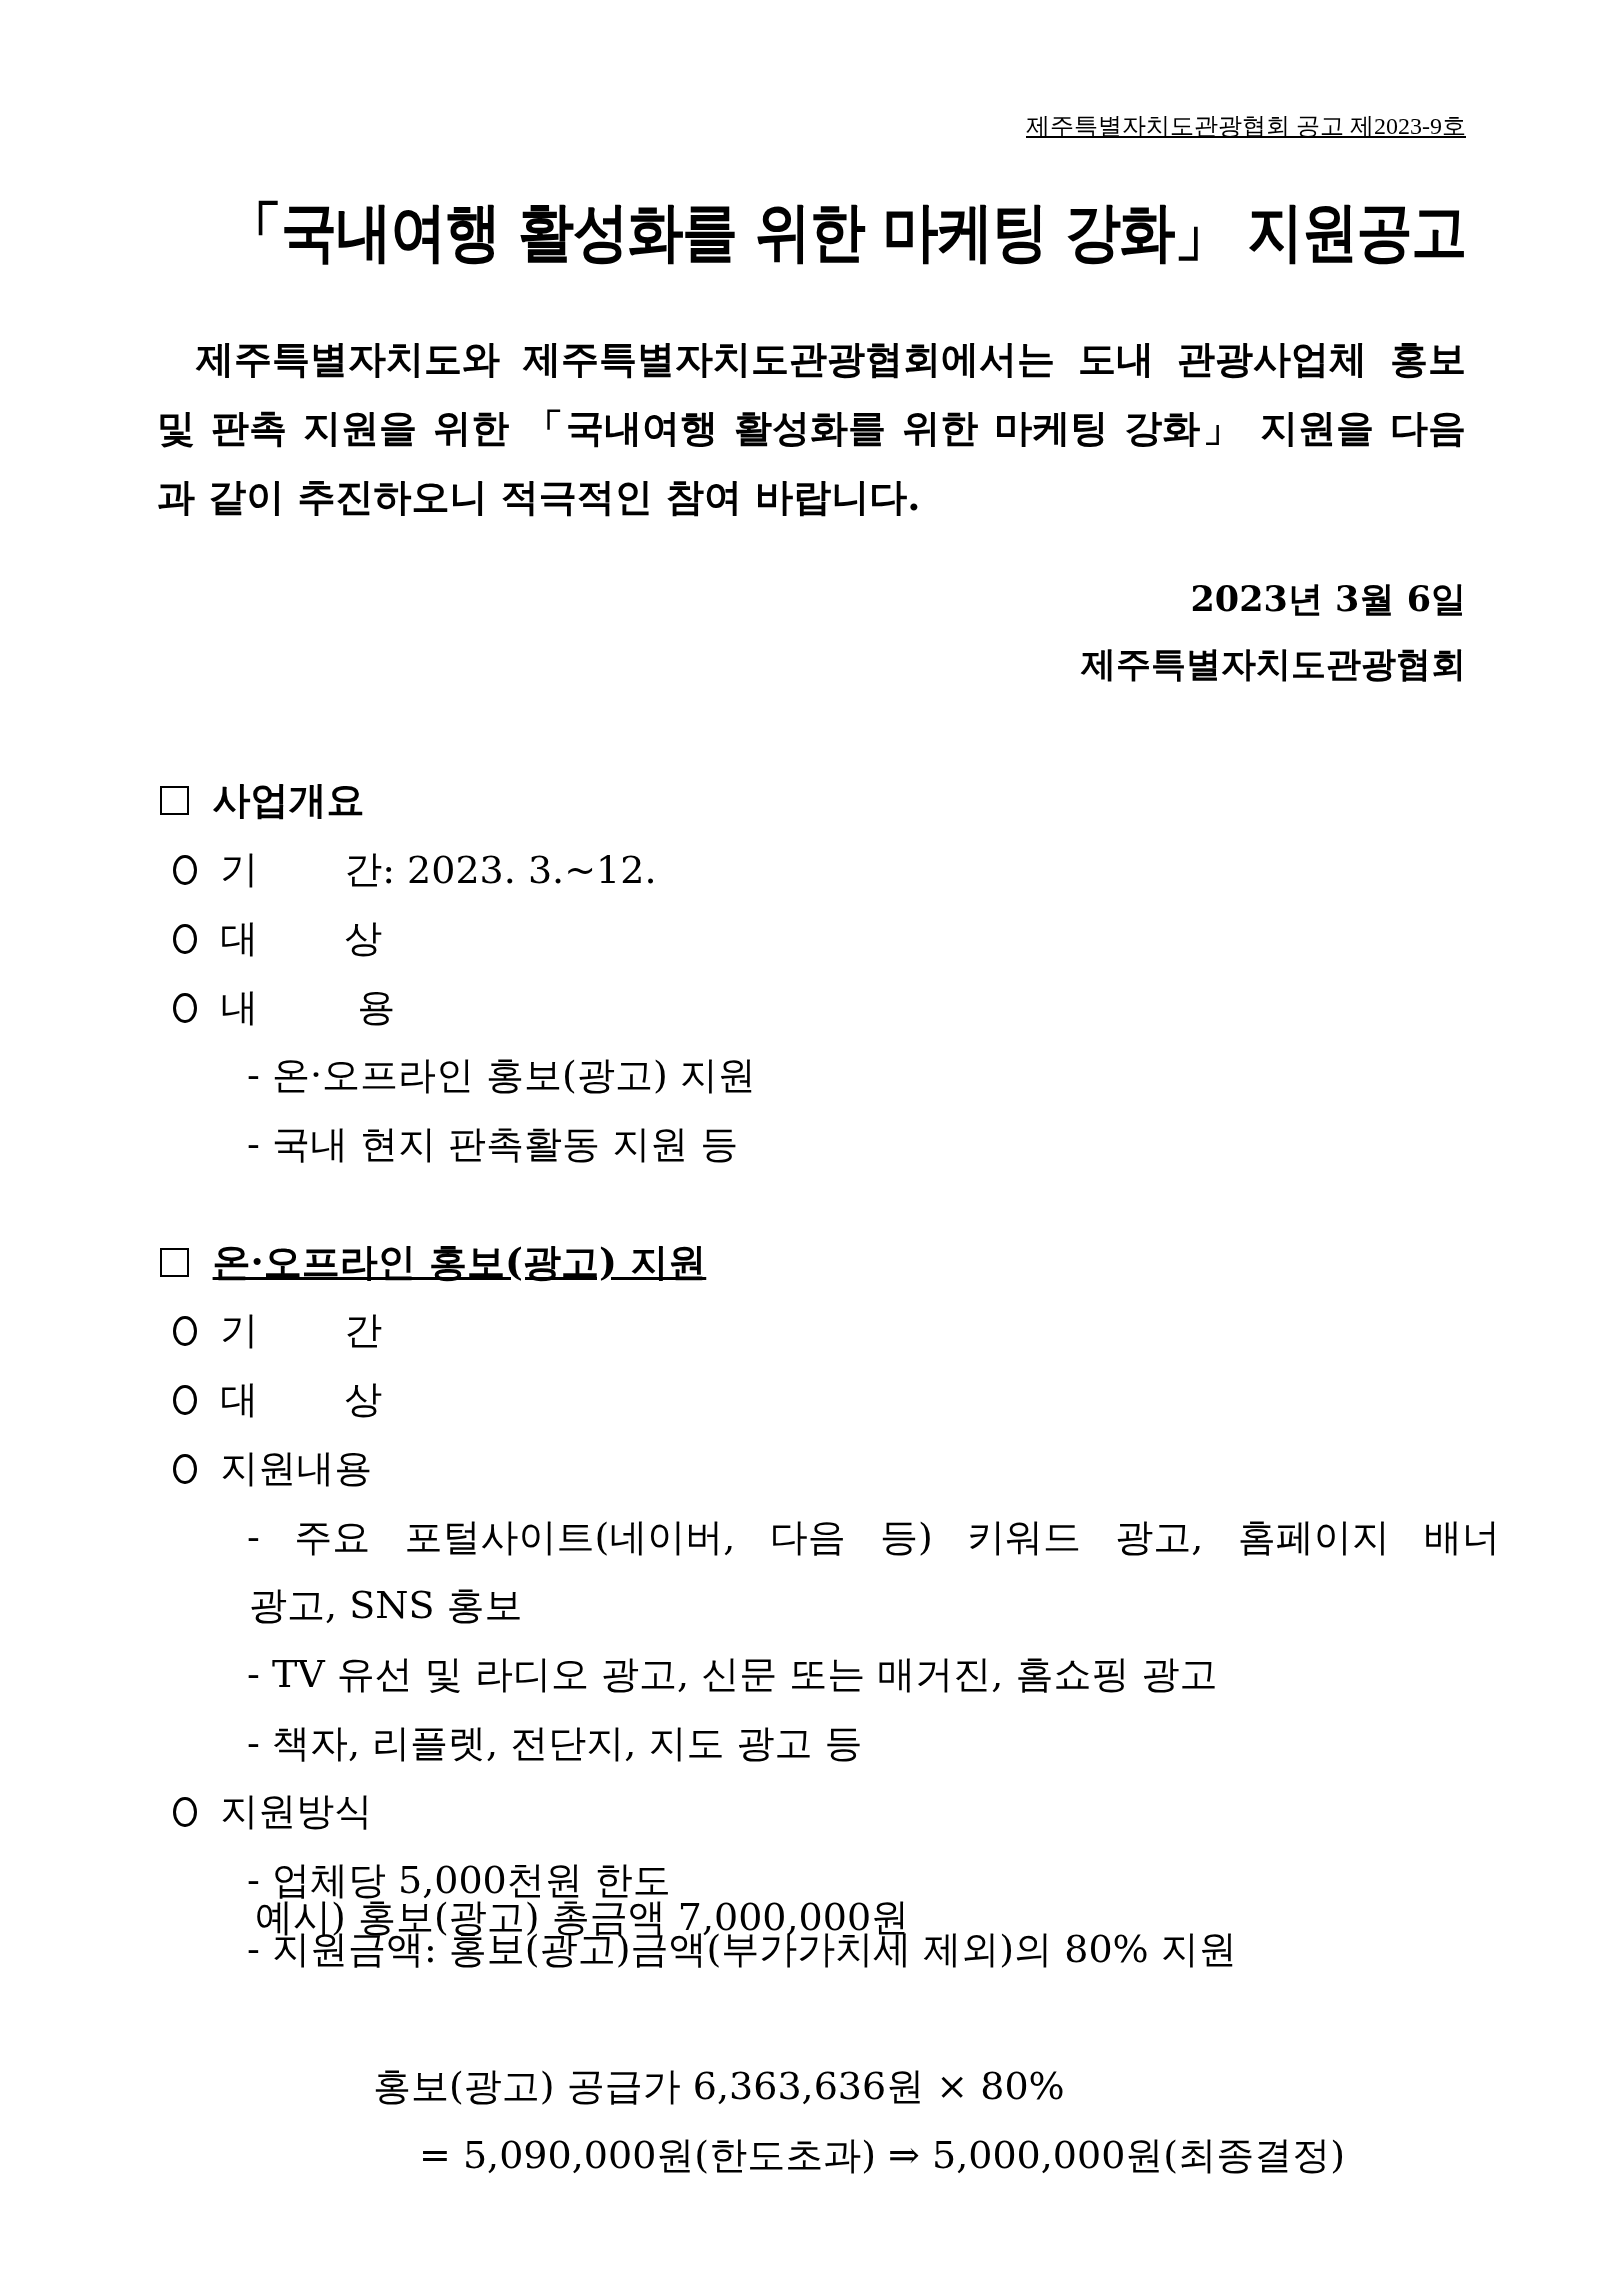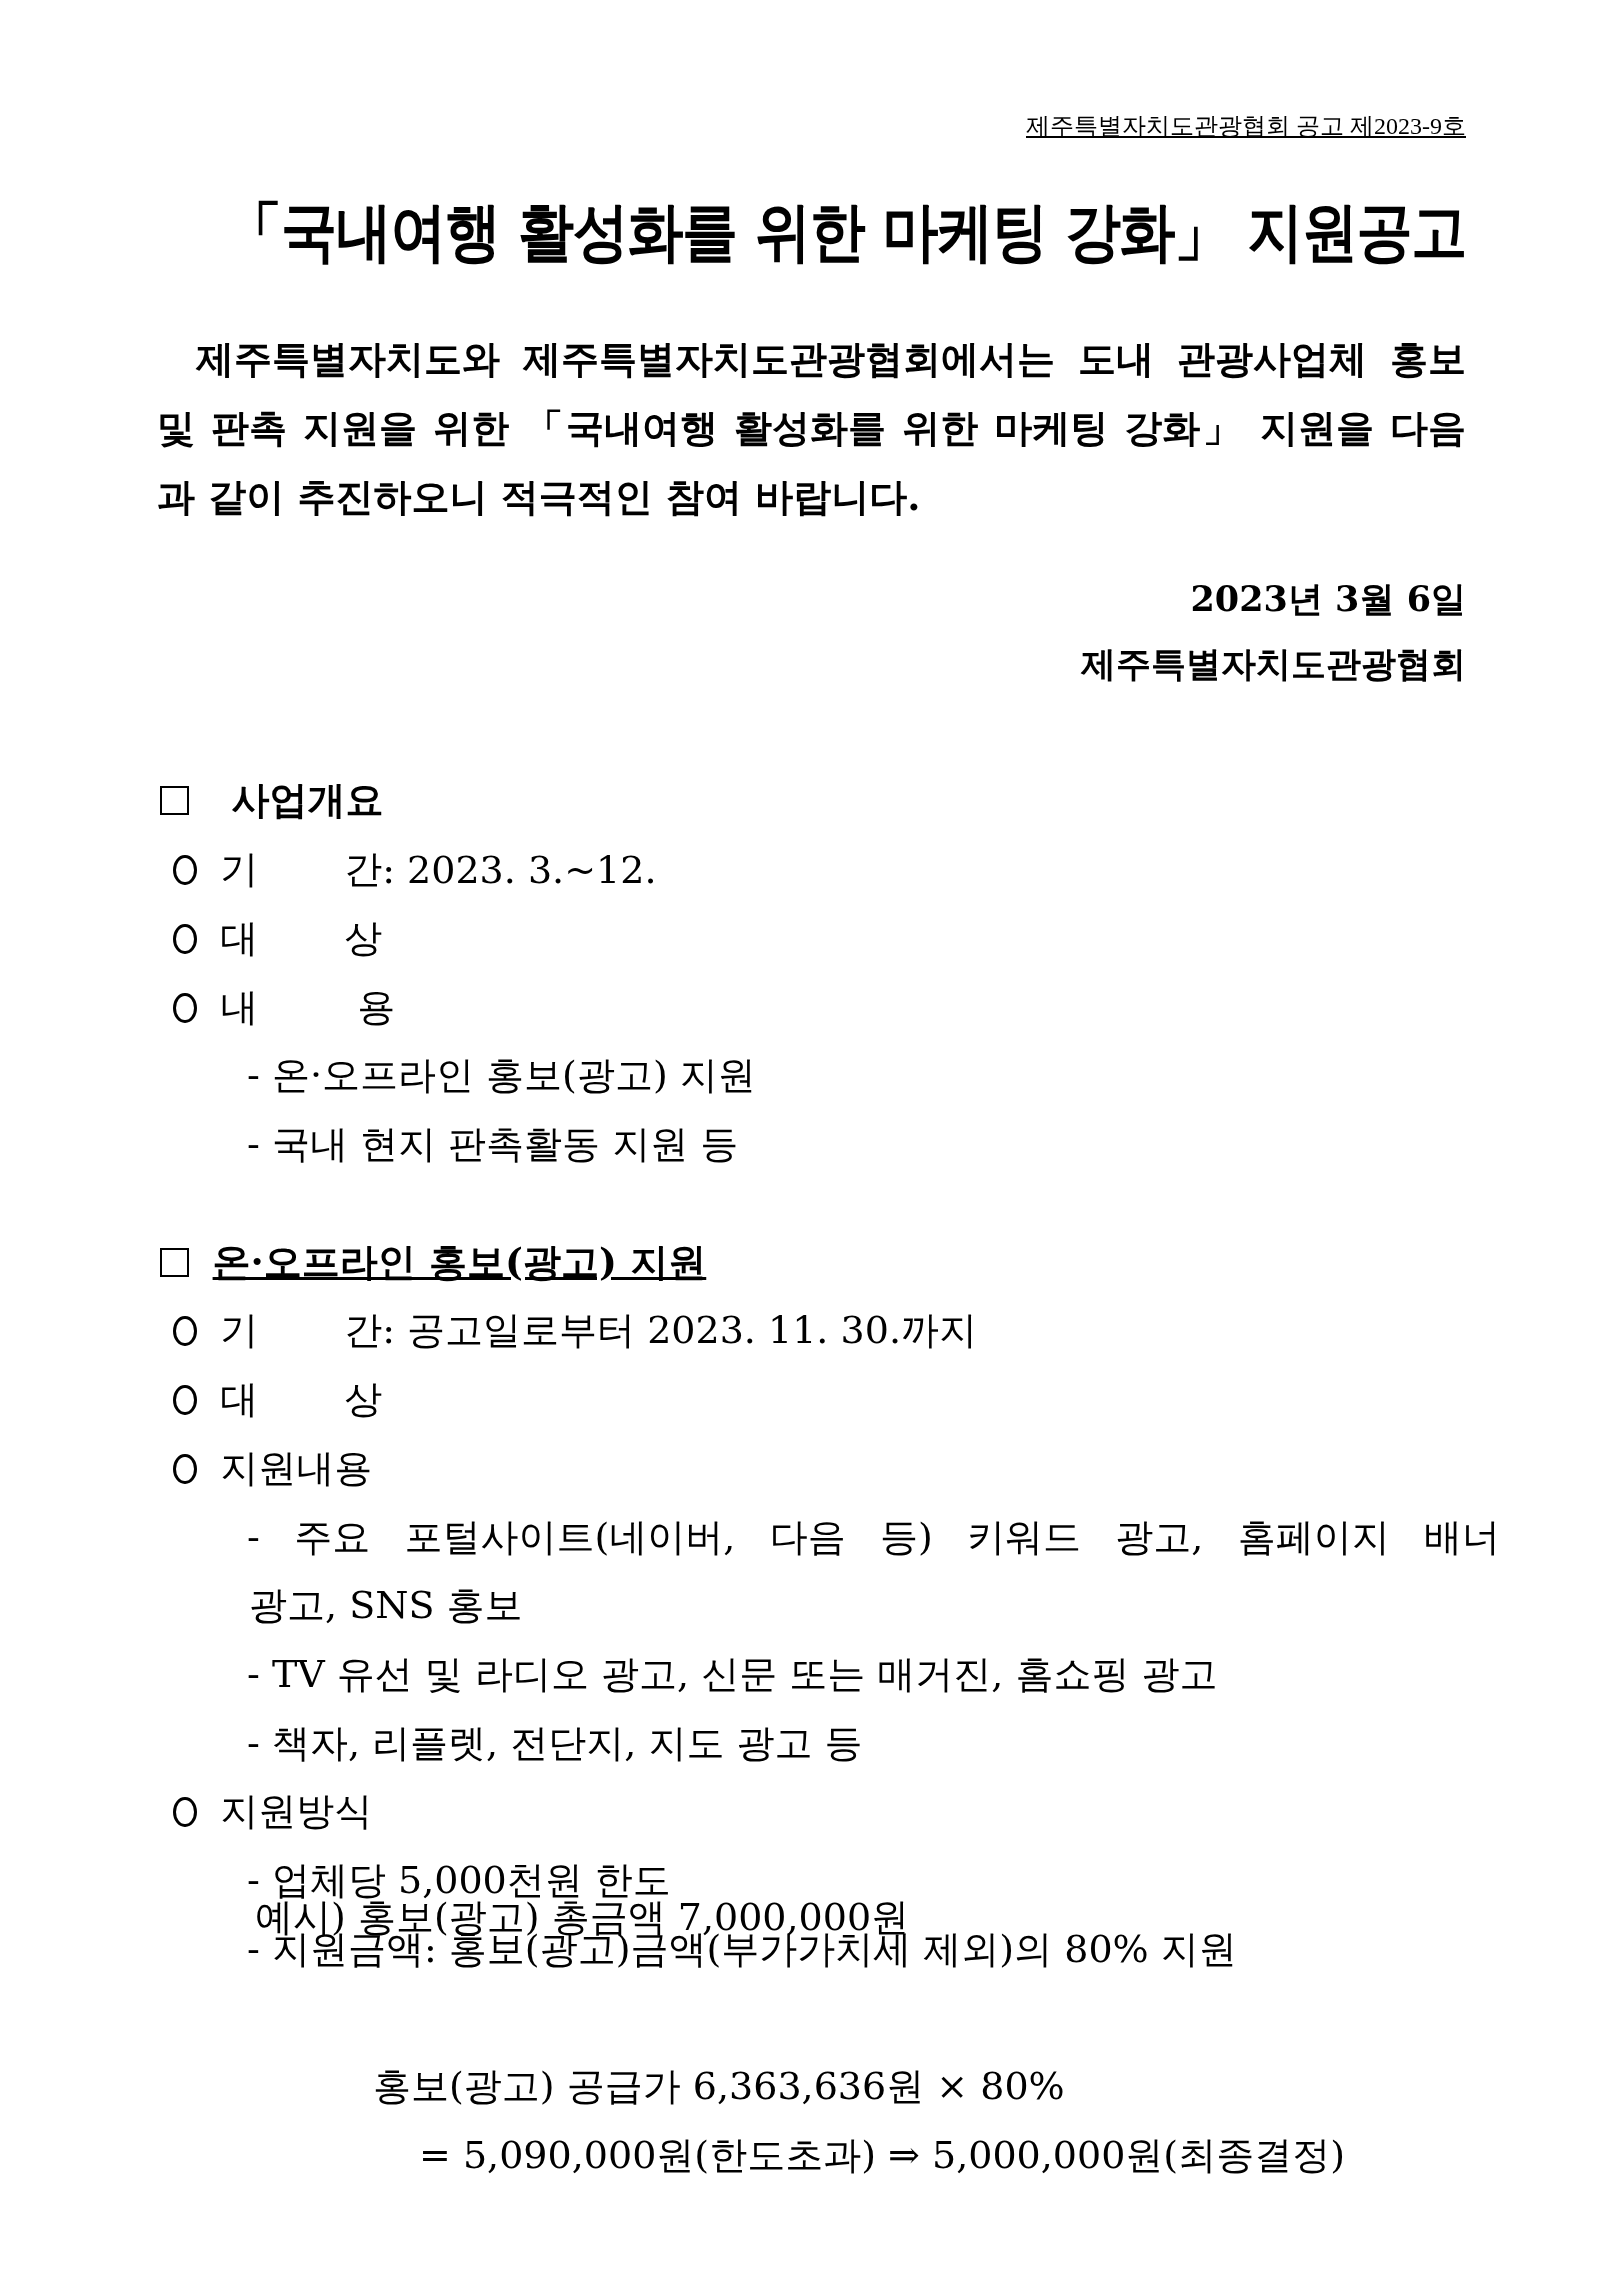--- a/index.html
+++ b/index.html
@@ -29,21 +29,21 @@
 
 <div class="abs title">「국내여행 활성화를 위한 마케팅 강화」 지원공고</div>
 
 <div class="abs intro">
   <p>제주특별자치도와 제주특별자치도관광협회에서는 도내 관광사업체 홍보 및 판촉 지원을 위한 「국내여행 활성화를 위한 마케팅 강화」 지원을 다음과 같이 추진하오니 적극적인 참여 바랍니다.</p>
 </div>
 
 <div class="abs date">2023년 3월 6일</div>
 <div class="abs org">제주특별자치도관광협회</div>
 
-<div class="abs section-head" style="top:775px;gap:19px;">
+<div class="abs section-head" style="top:775px;">
   <span class="checkbox"></span>
   <span>사업개요</span>
 </div>
 
 <div class="abs item" style="top:844px;">
   <span class="circle"></span>
   <span class="label-wide">기</span>
   <span>간</span>
   <span>: 2023. 3.~12.</span>
 </div>
@@ -65,21 +65,20 @@
 
 <div class="abs section-head" style="top:1237px;text-decoration:underline;">
   <span class="checkbox"></span>
   <span>온·오프라인 홍보(광고) 지원</span>
 </div>
 
 <div class="abs item" style="top:1305px;">
   <span class="circle"></span>
   <span class="label-wide">기</span>
   <span>간</span>
-  <span>: 공고일로부터 2023. 11. 30.까지</span>
 </div>
 
 <div class="abs item" style="top:1374px;">
   <span class="circle"></span>
   <span class="label-wide">대</span>
   <span>상</span>
 </div>
 
 <div class="abs item" style="top:1443px;">
   <span class="circle"></span>

